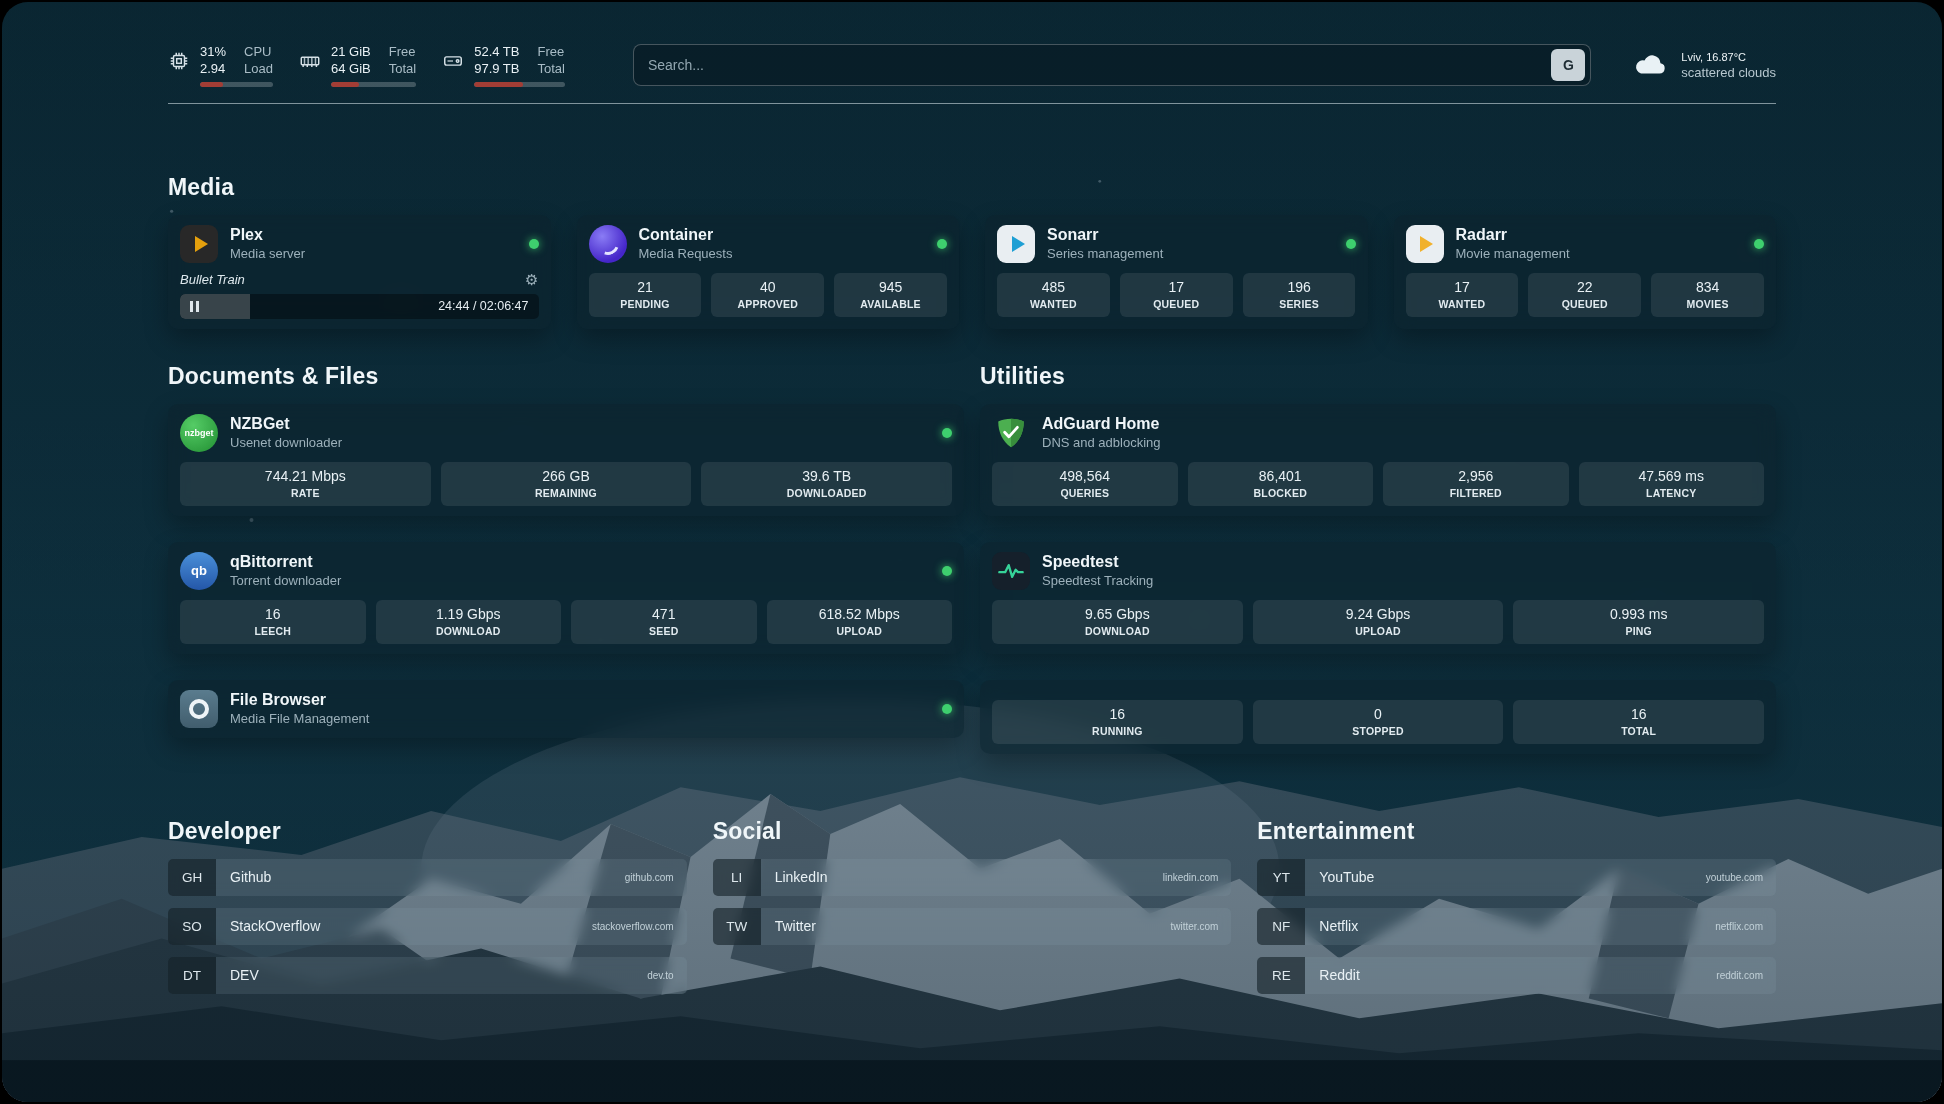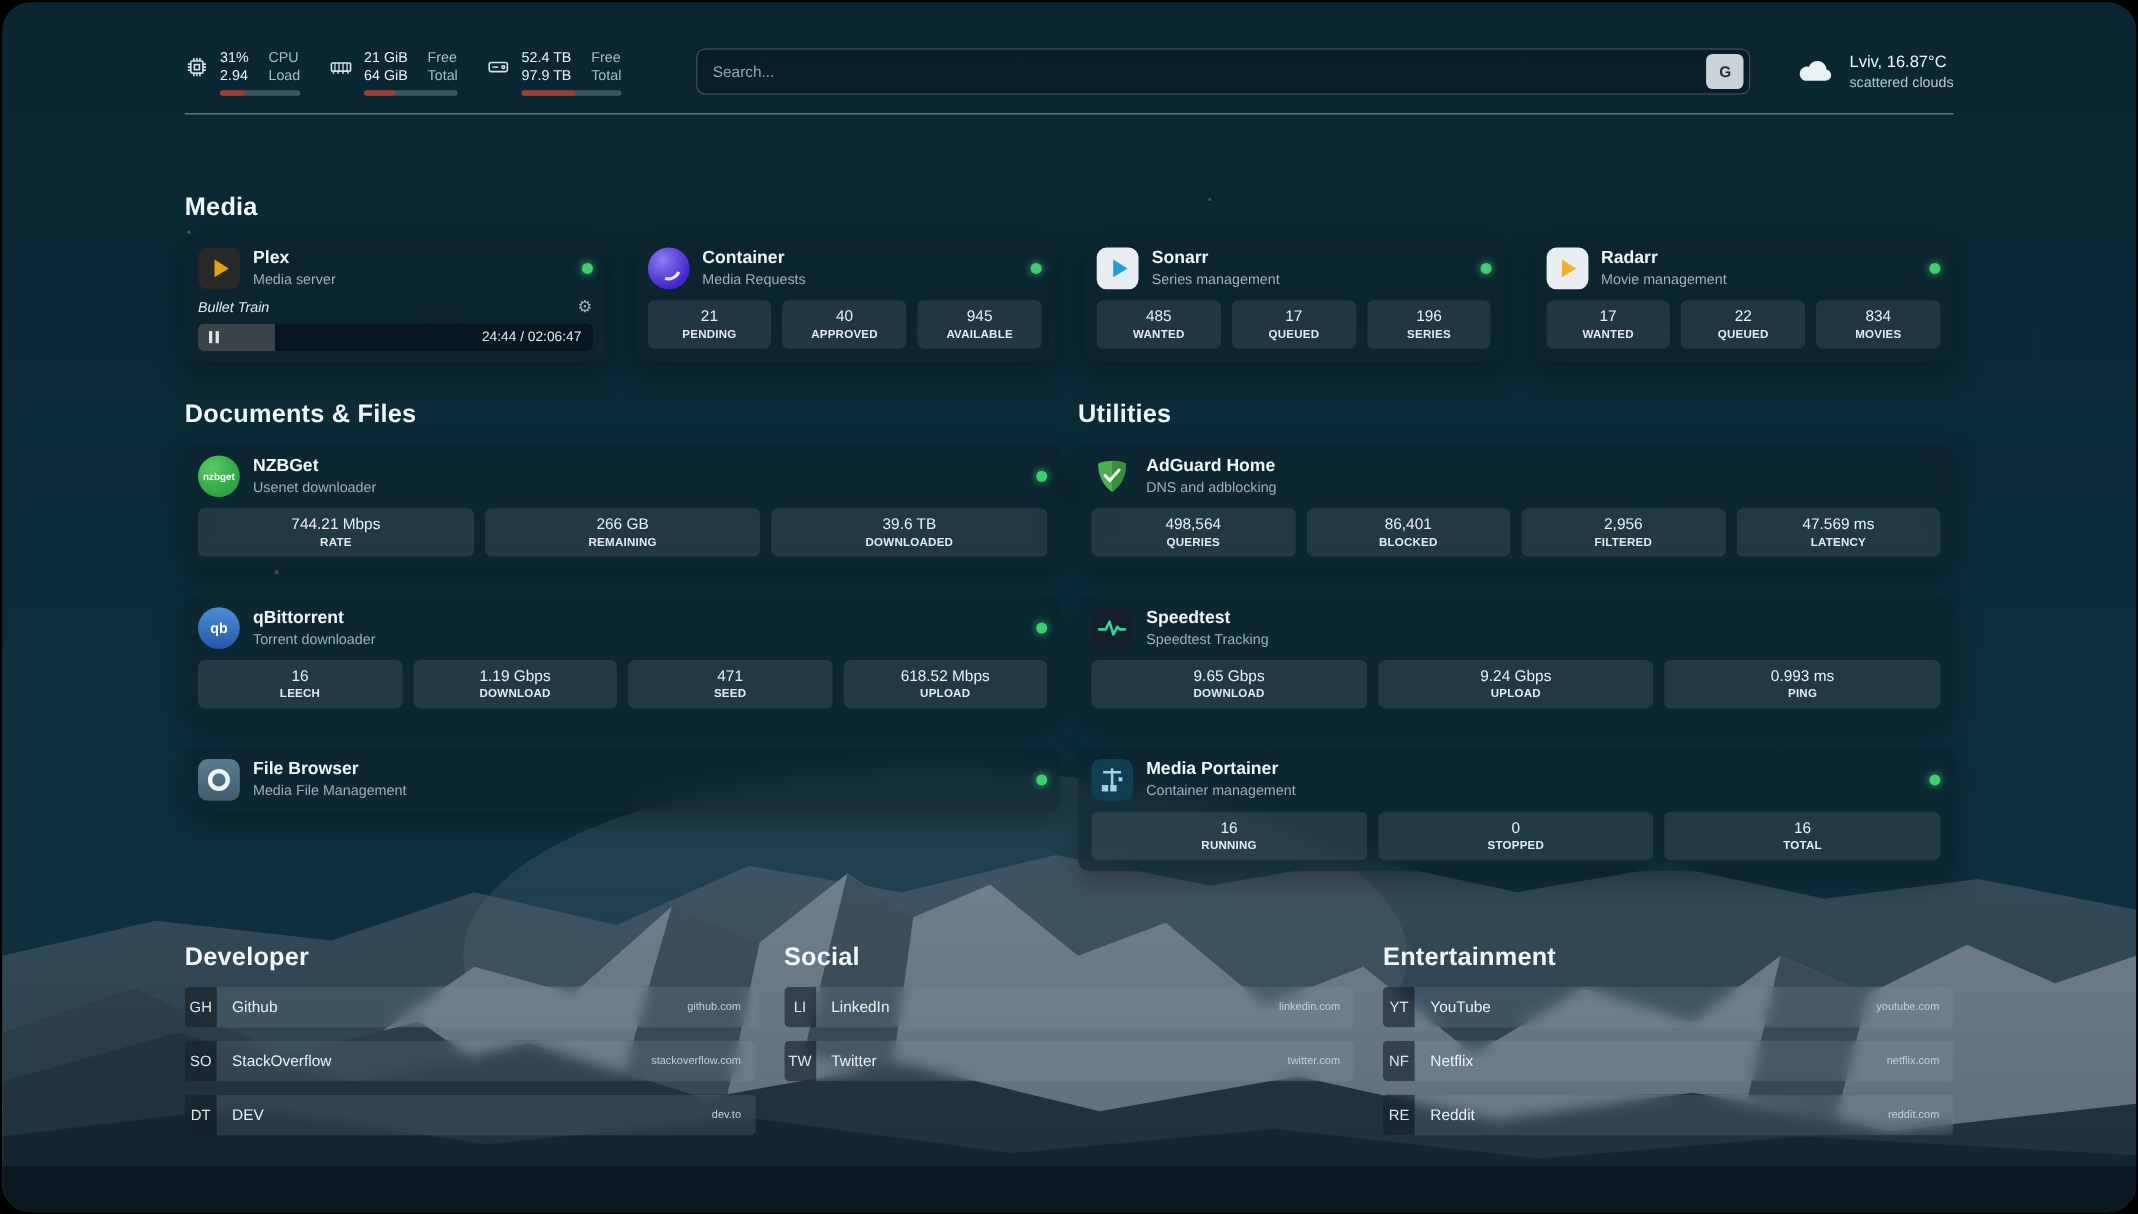--- a/index.html
+++ b/index.html
@@ -28,21 +28,21 @@
 
   .searchbar{ flex:1; display:flex; align-items:center; background:rgba(8,24,32,.55);
     border:1px solid rgba(255,255,255,.25); border-radius:8px; height:42px; margin:0 42px; padding-right:5px; }
   .searchbar input{ flex:1; background:transparent; border:none; outline:none; color:#e9f1f5; font-size:14px; padding:0 14px; font-family:inherit; }
   .searchbar input::placeholder{ color:#93a7b1; }
   .search-provider{ width:34px; height:32px; border-radius:6px; background:#c9d3d9; color:#1d2b33;
     font-weight:700; font-size:14px; display:flex; align-items:center; justify-content:center; border:none; cursor:pointer; font-family:inherit; }
 
   .weather{ display:flex; align-items:center; gap:12px; }
   .weather svg{ width:36px; height:28px; }
-  .weather-line1{ font-size:15px; color:#eef4f7; }
+  .weather-line1{ font-size:11px; color:#eef4f7; }
   .weather-line2{ font-size:13px; color:#b7c7cf; margin-top:2px; }
 
   .divider{ height:1px; background:rgba(226,238,243,.55); margin-top:16px; }
 
   
   h2.sec{ font-size:23px; font-weight:600; color:#f0f6f9; margin:0 0 14px 0; letter-spacing:.2px; }
   .section-media{ margin-top:70px; }
   .row-media{ display:grid; grid-template-columns:repeat(4,1fr); gap:26px; }
   .cols{ display:grid; grid-template-columns:1fr 1fr; gap:16px; margin-top:34px; align-items:start; }
   .col-stack{ display:flex; flex-direction:column; gap:26px; }
@@ -85,21 +85,21 @@
   .player{ margin-top:7px; height:25px; background:rgba(0,0,0,.38); border-radius:5px; position:relative;
     display:flex; align-items:center; overflow:hidden; }
   .player-fill{ position:absolute; left:0; top:0; bottom:0; background:rgba(255,255,255,.20); border-radius:5px 0 0 5px; }
   .pause{ width:9px; height:11px; border-left:3px solid #dfe7ec; border-right:3px solid #dfe7ec; margin-left:10px; z-index:1; cursor:pointer; }
   .ptime{ margin-left:auto; padding-right:10px; font-size:12.5px; color:#e6edf1; z-index:1; white-space:nowrap; }
 
   
   .cols3{ display:grid; grid-template-columns:1fr 1fr 1fr; gap:26px; margin-top:64px; align-items:start; }
   .bm-row{ display:flex; align-items:stretch; height:37px; border-radius:5px; overflow:hidden;
     background:rgba(140,165,178,.16); backdrop-filter:blur(6px); margin-bottom:12px; cursor:pointer; }
-  .bm-abbr{ width:29px; background:rgba(6,16,22,.55); display:flex; align-items:center; justify-content:center;
+  .bm-abbr{ width:48px; background:rgba(6,16,22,.55); display:flex; align-items:center; justify-content:center;
     font-size:13.5px; color:#dde7ec; flex:none; }
   .bm-name{ display:flex; align-items:center; padding-left:14px; font-size:14px; color:#e9f1f5; }
   .bm-url{ margin-left:auto; display:flex; align-items:center; padding-right:13px; font-size:10px; color:#c2d1d8; white-space:nowrap; }
 </style>
 </head>
 <body>
 
 <div class="screen">
 
   <div class="bg">
@@ -466,36 +466,20 @@
                 <div class="stat-label">UPLOAD</div>
               </div>
               <div class="stat">
                 <div class="stat-value">0.993 ms</div>
                 <div class="stat-label">PING</div>
               </div>
             </div>
           </div>
 
           <div class="card">
-            <div class="card-head">
-              <span class="icon portainer">
-                <svg viewBox="0 0 24 24" width="28" height="28" fill="#9fd4e8">
-                  <rect x="11" y="3" width="2" height="13"></rect>
-                  <rect x="5" y="5" width="14" height="2"></rect>
-                  <rect x="4" y="16" width="5" height="5"></rect>
-                  <rect x="10.5" y="16" width="5" height="5"></rect>
-                  <rect x="17" y="10" width="3" height="3"></rect>
-                </svg>
-              </span>
-              <div class="titles">
-                <div class="svc-name">Media Portainer</div>
-                <div class="svc-desc">Container management</div>
-              </div>
-              <span class="dot"></span>
-            </div>
             <div class="stats">
               <div class="stat">
                 <div class="stat-value">16</div>
                 <div class="stat-label">RUNNING</div>
               </div>
               <div class="stat">
                 <div class="stat-value">0</div>
                 <div class="stat-label">STOPPED</div>
               </div>
               <div class="stat">

